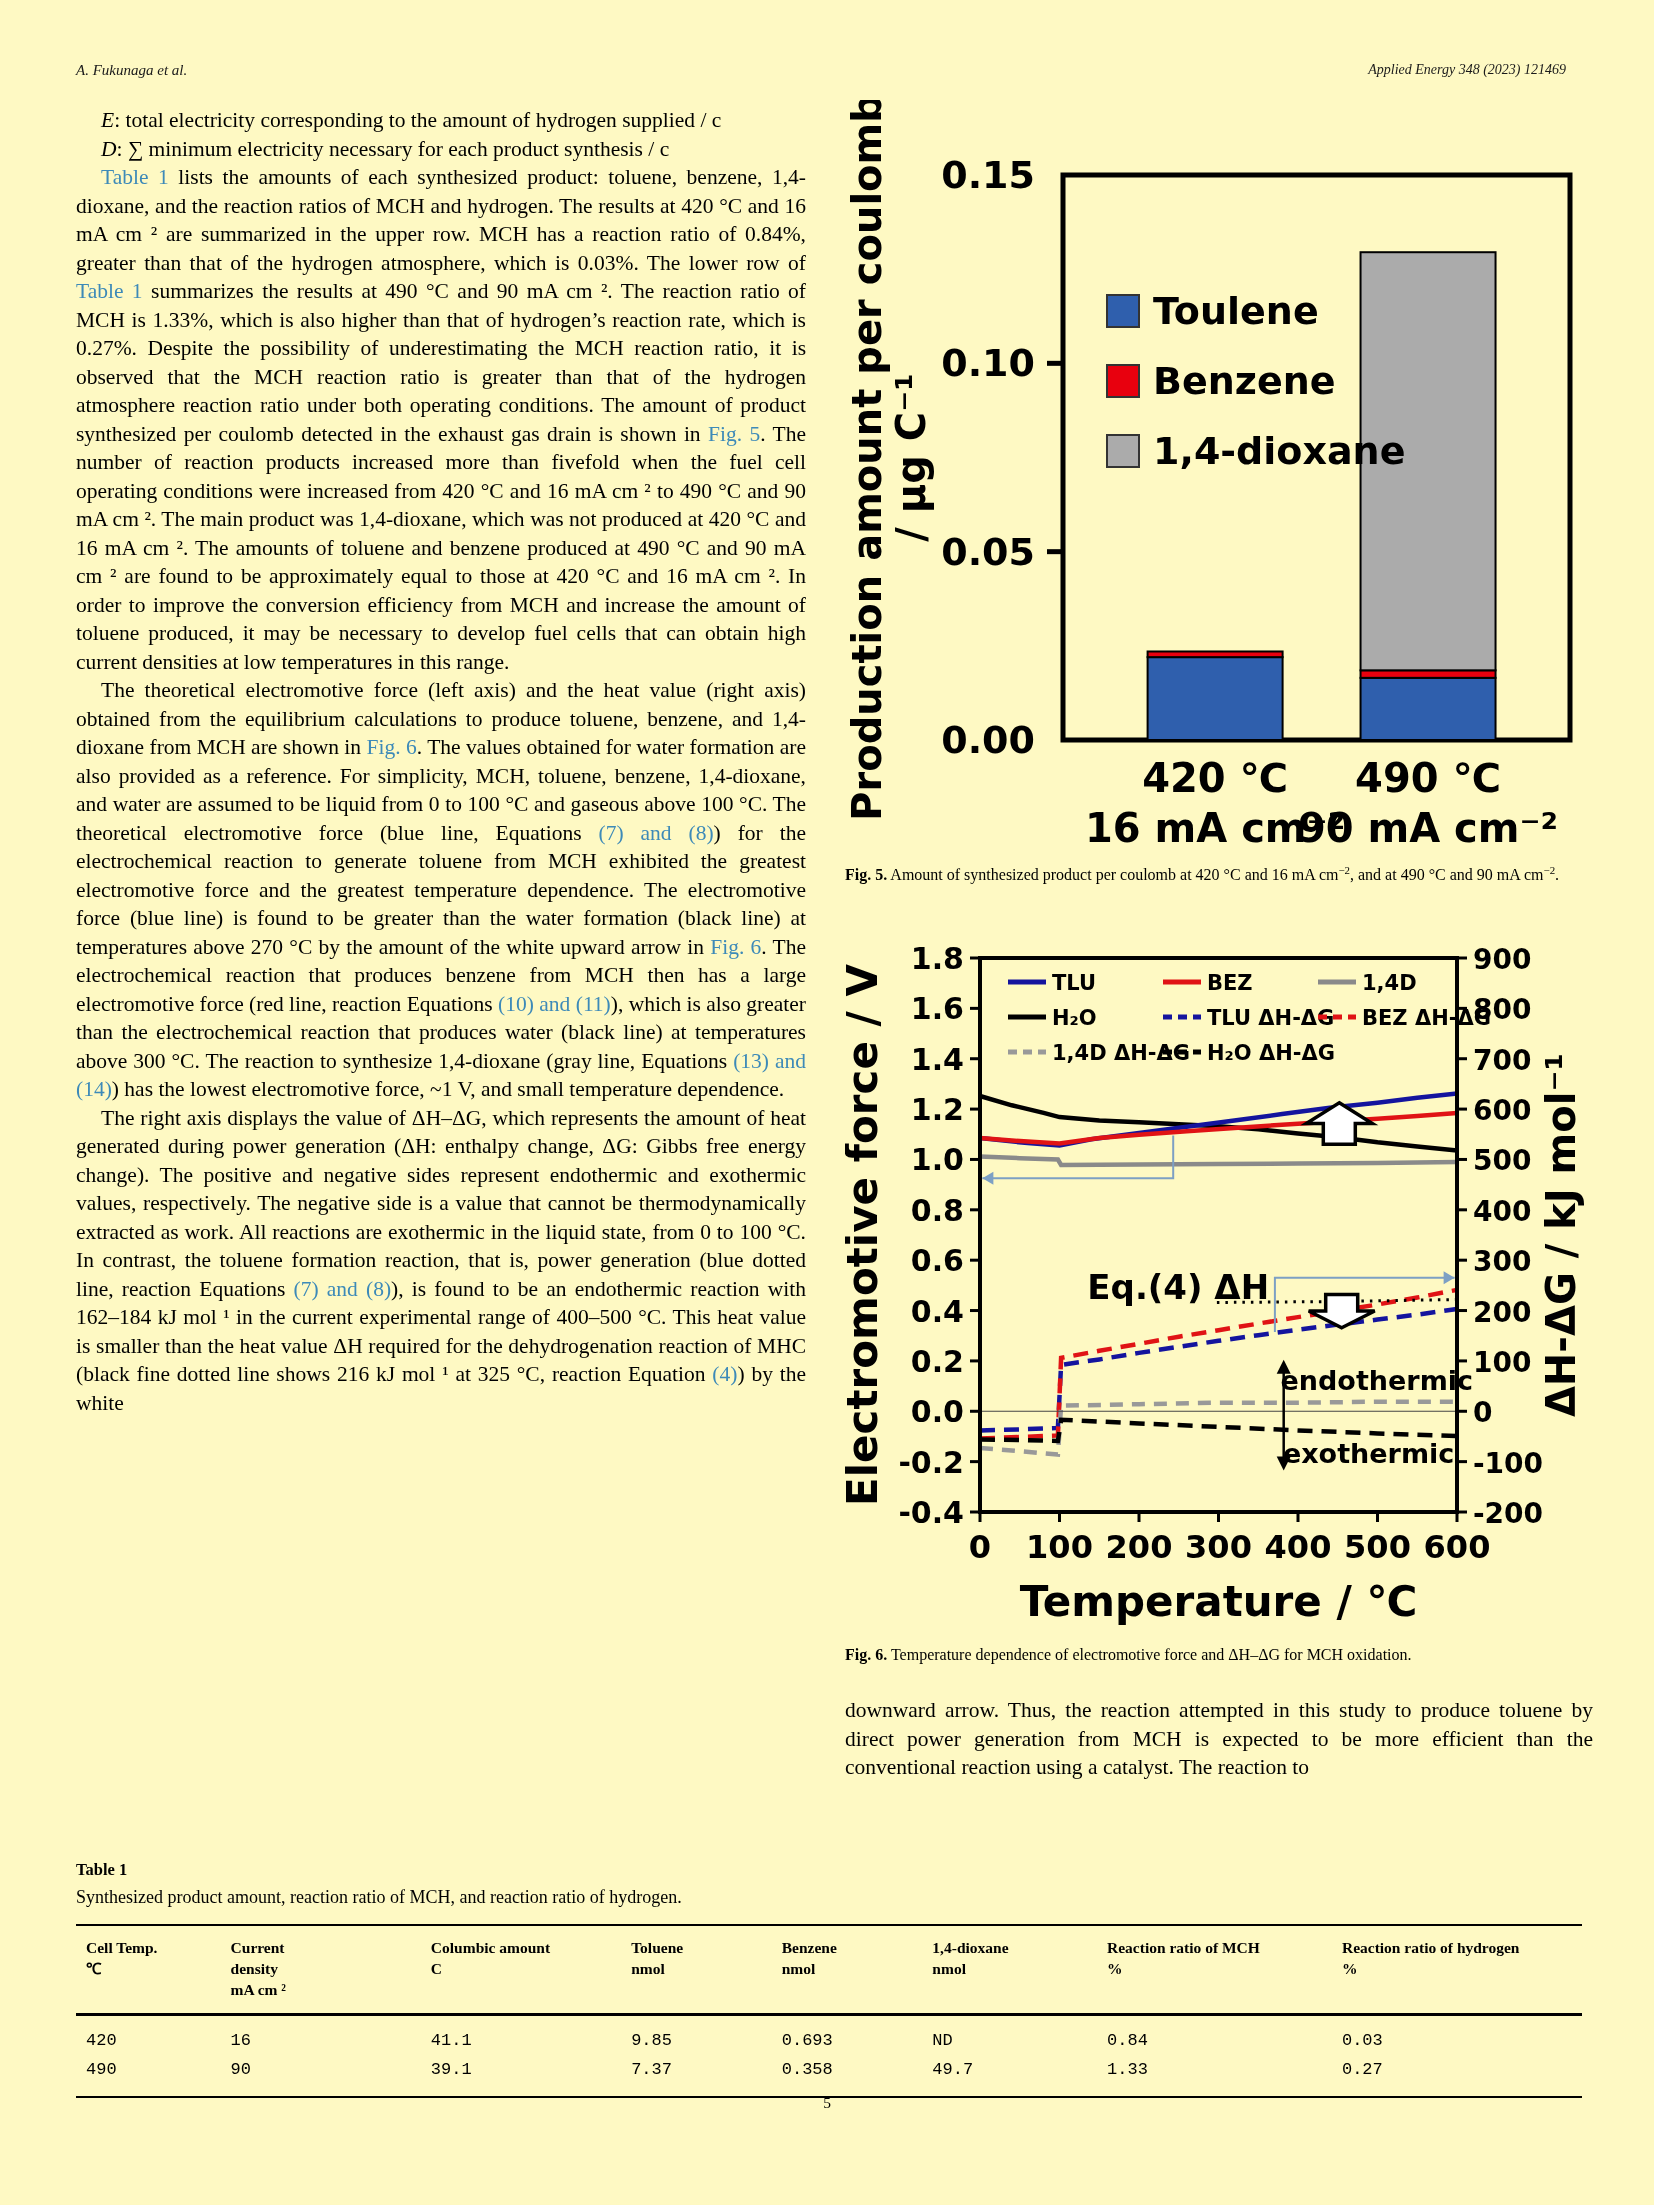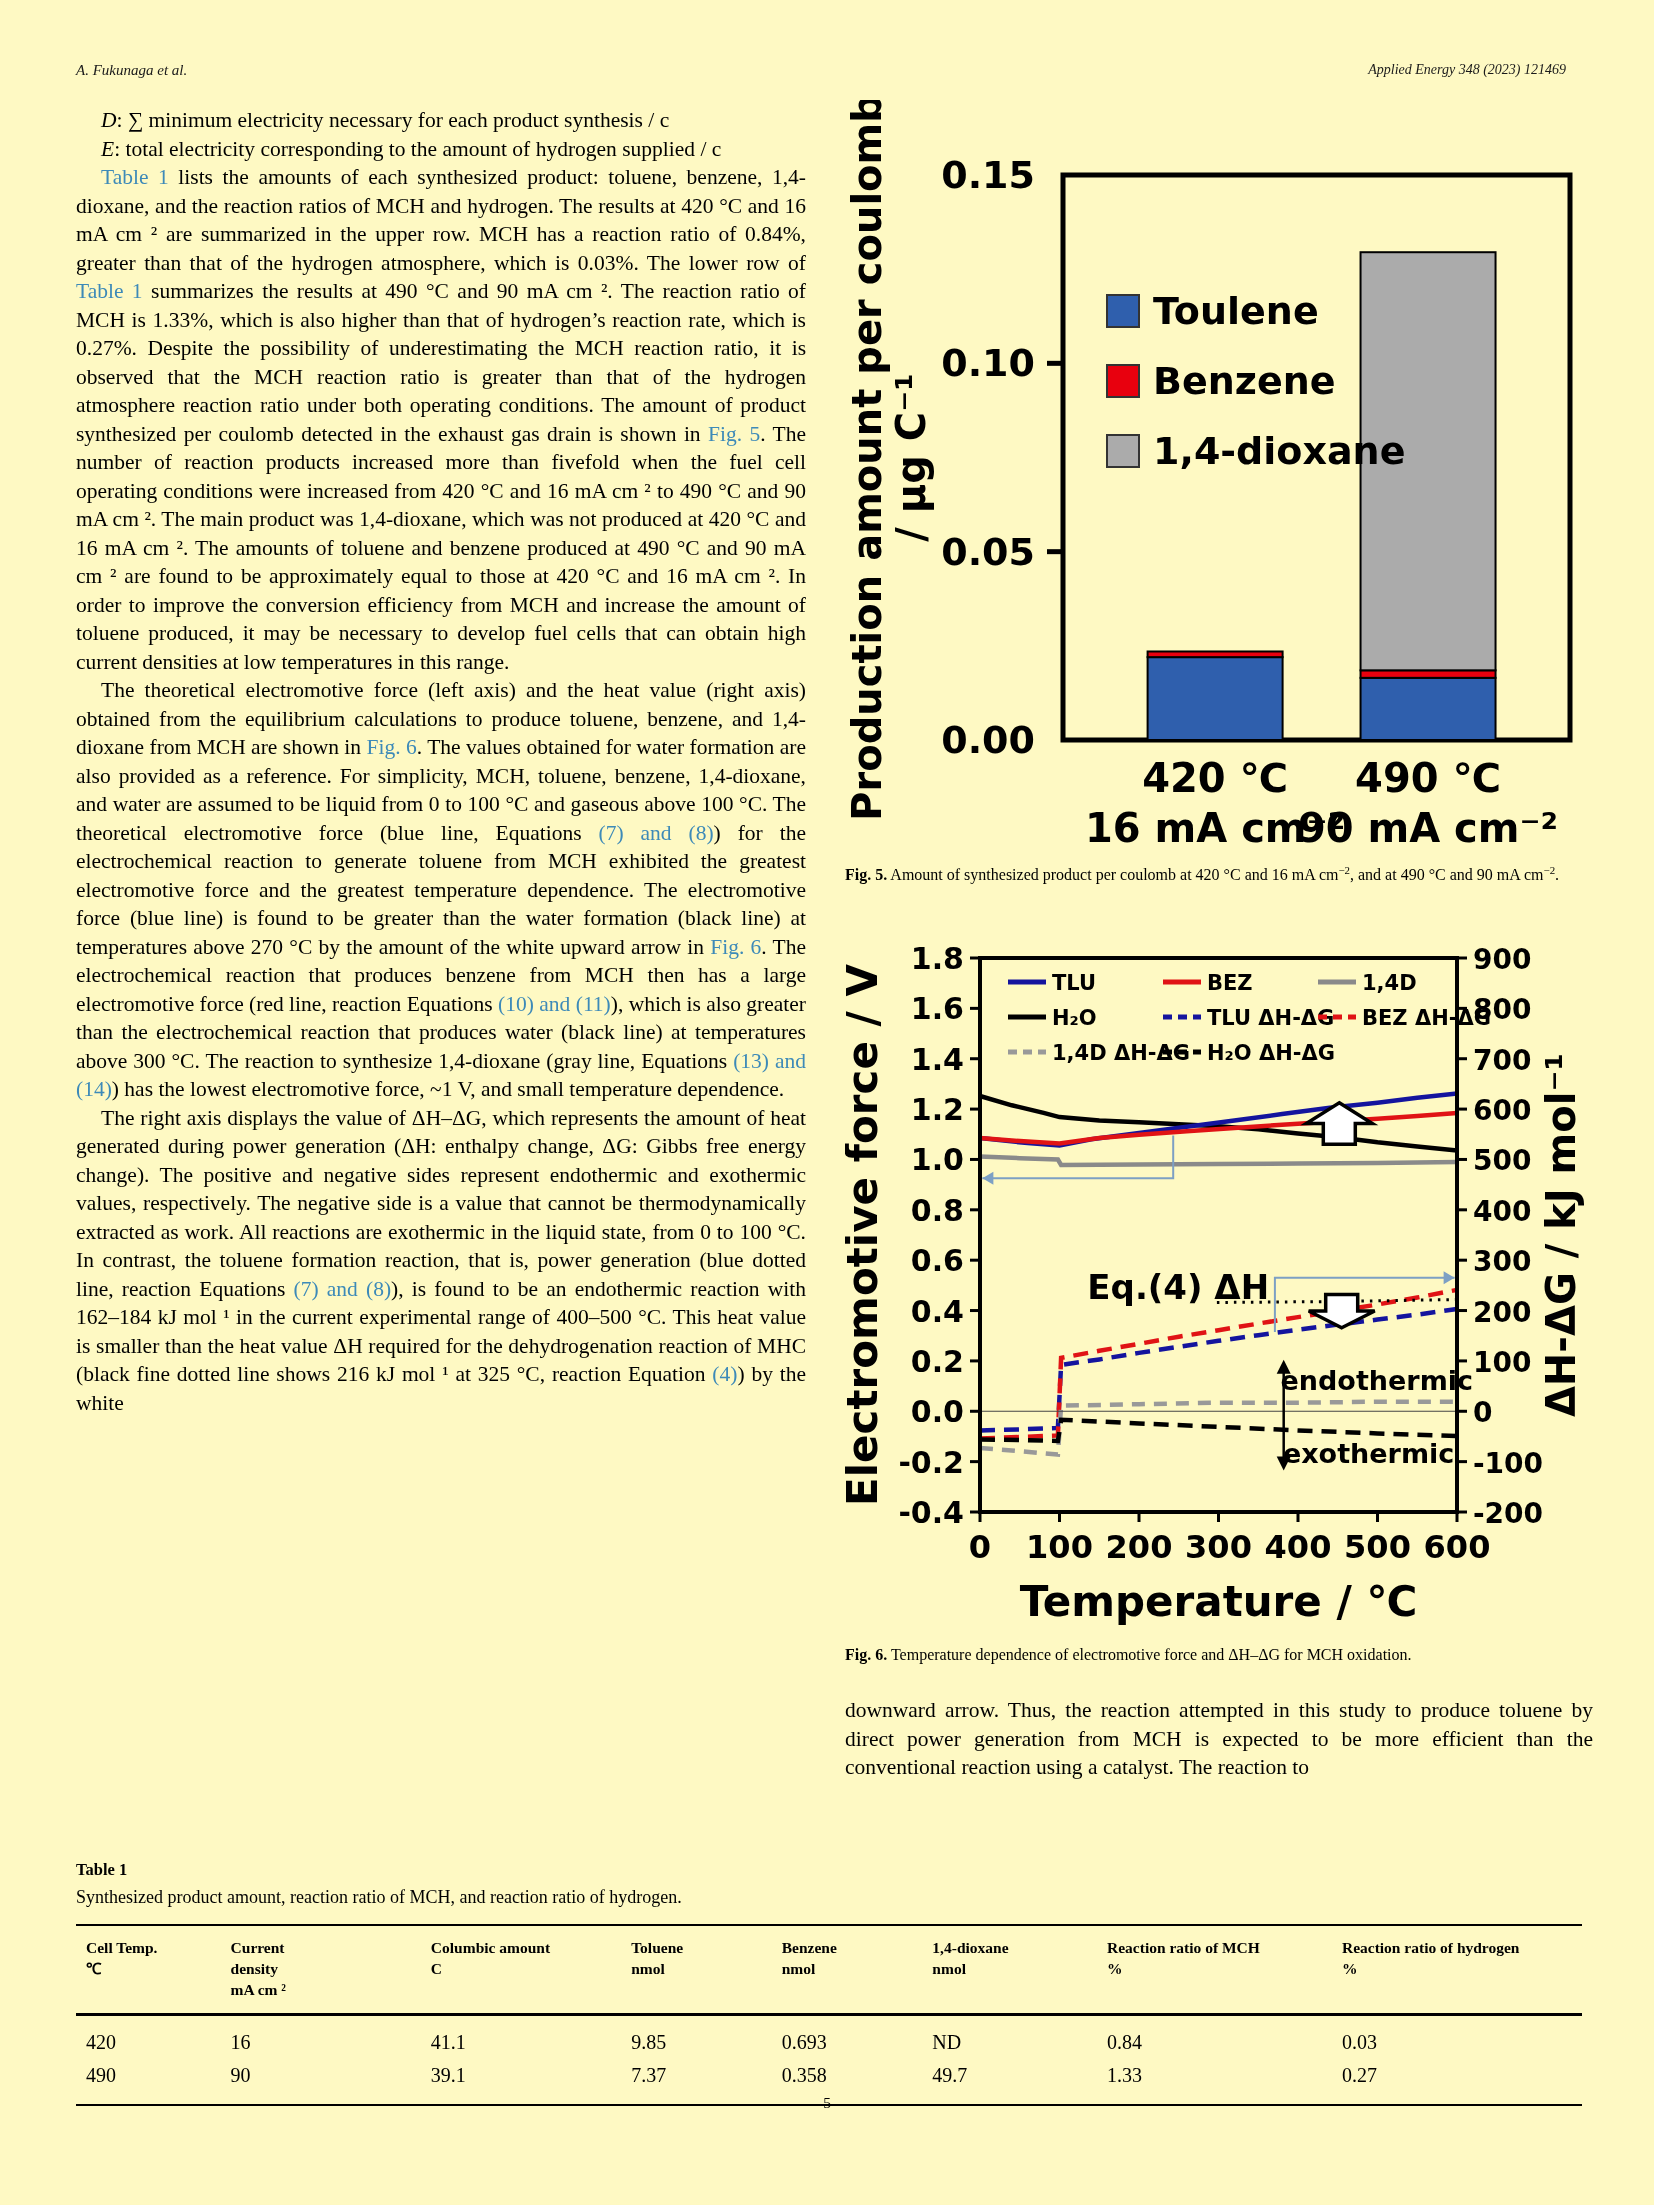--- a/index.html
+++ b/index.html
@@ -34,37 +34,37 @@
                text-align:justify; text-indent:0; }
 
   .table-block { position:absolute; left:76px; top:1860px; width:1506px; }
   .table-title    { font-size:16.5px; font-weight:bold; margin:0 0 7px 0; }
   .table-subtitle { font-size:18px;   margin:0 0 16px 0; }
   table { width:100%; border-collapse:collapse;
           border-top:2.5px solid #000; border-bottom:2.5px solid #000; }
   thead tr { border-bottom:3px solid #000; }
   th { text-align:left; font-weight:bold; font-size:15.5px; line-height:21px;
        vertical-align:top; padding:11px 8px 13px 10px; }
-  td { font-size:20px; padding:5px 8px 5px 10px; }
+  td { font-size:17px; padding:5px 8px 5px 10px;font-family:Liberation Mono, monospace; }
   tbody tr:first-child td { padding-top:15px; }
   tbody tr:last-child  td { padding-bottom:17px; }
 
   .page-number { position:absolute; top:2094px; left:0; width:100%;
                  text-align:center; font-size:15.5px; }
 </style>
 </head>
 <body>
 
 <div class="page">
   <div class="header-left">A. Fukunaga et al.</div>
   <div class="header-right">Applied Energy 348 (2023) 121469</div>
 
   <div class="col-left">
+    <p class="def"><em>E</em><span>: total electricity corresponding to the amount of hydrogen supplied / c</span></p>
     <p class="def"><em>D</em><span>: ∑ minimum electricity necessary for each product synthesis / c</span></p>
-    <p class="def"><em>E</em><span>: total electricity corresponding to the amount of hydrogen supplied / c</span></p>
     <p class="body-para"><span class="link">Table 1</span><span> lists the amounts of each synthesized product: toluene, benzene, 1,4-dioxane, and the reaction ratios of MCH and hydrogen. The results at 420 °C and 16 mA cm ² are summarized in the upper row. MCH has a reaction ratio of 0.84%, greater than that of the hydrogen atmosphere, which is 0.03%. The lower row of </span><span class="link">Table 1</span><span> summarizes the results at 490 °C and 90 mA cm ². The reaction ratio of MCH is 1.33%, which is also higher than that of hydrogen’s reaction rate, which is 0.27%. Despite the possibility of underestimating the MCH reaction ratio, it is observed that the MCH reaction ratio is greater than that of the hydrogen atmosphere reaction ratio under both operating conditions. The amount of product synthesized per coulomb detected in the exhaust gas drain is shown in </span><span class="link">Fig. 5</span><span>. The number of reaction products increased more than fivefold when the fuel cell operating conditions were increased from 420 °C and 16 mA cm ² to 490 °C and 90 mA cm ². The main product was 1,4-dioxane, which was not produced at 420 °C and 16 mA cm ². The amounts of toluene and benzene produced at 490 °C and 90 mA cm ² are found to be approximately equal to those at 420 °C and 16 mA cm ². In order to improve the conversion efficiency from MCH and increase the amount of toluene produced, it may be necessary to develop fuel cells that can obtain high current densities at low temperatures in this range.</span></p>
     <p class="body-para"><span>The theoretical electromotive force (left axis) and the heat value (right axis) obtained from the equilibrium calculations to produce toluene, benzene, and 1,4-dioxane from MCH are shown in </span><span class="link">Fig. 6</span><span>. The values obtained for water formation are also provided as a reference. For simplicity, MCH, toluene, benzene, 1,4-dioxane, and water are assumed to be liquid from 0 to 100 °C and gaseous above 100 °C. The theoretical electromotive force (blue line, Equations </span><span class="link">(7) and (8)</span><span>) for the electrochemical reaction to generate toluene from MCH exhibited the greatest electromotive force and the greatest temperature dependence. The electromotive force (blue line) is found to be greater than the water formation (black line) at temperatures above 270 °C by the amount of the white upward arrow in </span><span class="link">Fig. 6</span><span>. The electrochemical reaction that produces benzene from MCH then has a large electromotive force (red line, reaction Equations </span><span class="link">(10) and (11)</span><span>), which is also greater than the electrochemical reaction that produces water (black line) at temperatures above 300 °C. The reaction to synthesize 1,4-dioxane (gray line, Equations </span><span class="link">(13) and (14)</span><span>) has the lowest electromotive force, ~1 V, and small temperature dependence.</span></p>
     <p class="body-para"><span>The right axis displays the value of ΔH–ΔG, which represents the amount of heat generated during power generation (ΔH: enthalpy change, ΔG: Gibbs free energy change). The positive and negative sides represent endothermic and exothermic values, respectively. The negative side is a value that cannot be thermodynamically extracted as work. All reactions are exothermic in the liquid state, from 0 to 100 °C. In contrast, the toluene formation reaction, that is, power generation (blue dotted line, reaction Equations </span><span class="link">(7) and (8)</span><span>), is found to be an endothermic reaction with 162–184 kJ mol ¹ in the current experimental range of 400–500 °C. This heat value is smaller than the heat value ΔH required for the dehydrogenation reaction of MHC (black fine dotted line shows 216 kJ mol ¹ at 325 °C, reaction Equation </span><span class="link">(4)</span><span>) by the white</span></p>
   </div>
 
   <div class="col-right">
     <figure>
       <svg viewBox="0 0 748 755" width="748" height="755">
           <rect x="218" y="75" width="507" height="565" fill="none" stroke="#000" stroke-width="5"></rect>
           <text x="190" y="653" fill="#000" text-anchor="end" font-size="38" font-weight="bold">0.00</text>

